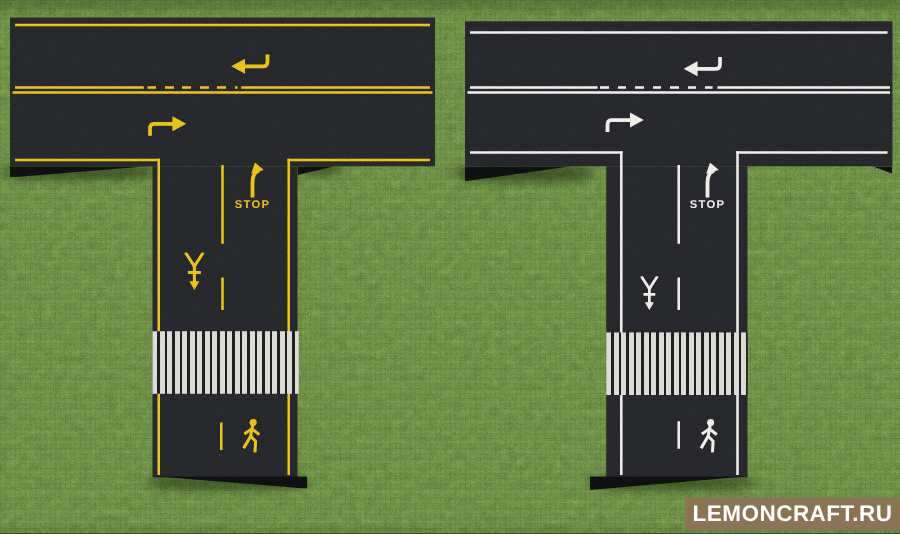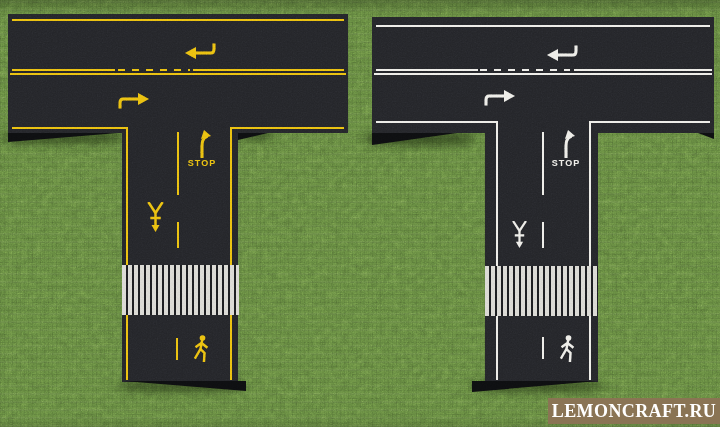--- a/index.html
+++ b/index.html
@@ -28,21 +28,21 @@
   .stop{position:absolute;width:40px;text-align:center;color:var(--mk);
         font-size:9px;font-weight:700;letter-spacing:1px;line-height:10px;
         font-family:"Liberation Sans",sans-serif;}
   .vig{position:absolute;inset:0;pointer-events:none;
     background:linear-gradient(180deg, rgba(0,0,0,.22), rgba(0,0,0,0) 14px),
                linear-gradient(0deg, rgba(0,0,0,.10), rgba(0,0,0,0) 10px),
                radial-gradient(130% 130% at 50% 45%, rgba(0,0,0,0) 62%, rgba(0,0,0,.16) 100%);}
   #watermark{position:absolute;left:548px;top:398px;width:172px;height:26px;
     background:var(--c-watermark_bg,#8a7454);display:flex;align-items:center;justify-content:center;}
   #watermark span{color:var(--c-watermark_text,#fff);font-size:18px;font-weight:700;
-    letter-spacing:.4px;font-family:Liberation Serif, serif;}
+    letter-spacing:.4px;font-family:Liberation Sans, sans-serif;}
 </style>
 </head>
 <body>
 
 <div id="scene" style="--c-grass: #5a7939; --c-asphalt: #232428; --c-bevel: #0d0e10; --c-left_markings: #e9bb10; --c-right_markings: #ecebe6; --c-crosswalk: #d7d6d0; --c-watermark_bg: #8a7454; --c-watermark_text: #ffffff;">
 
   <div class="grid"></div>
 
   <svg class="noise" width="720" height="427" style="opacity:.38" aria-hidden="true">
     <defs>

